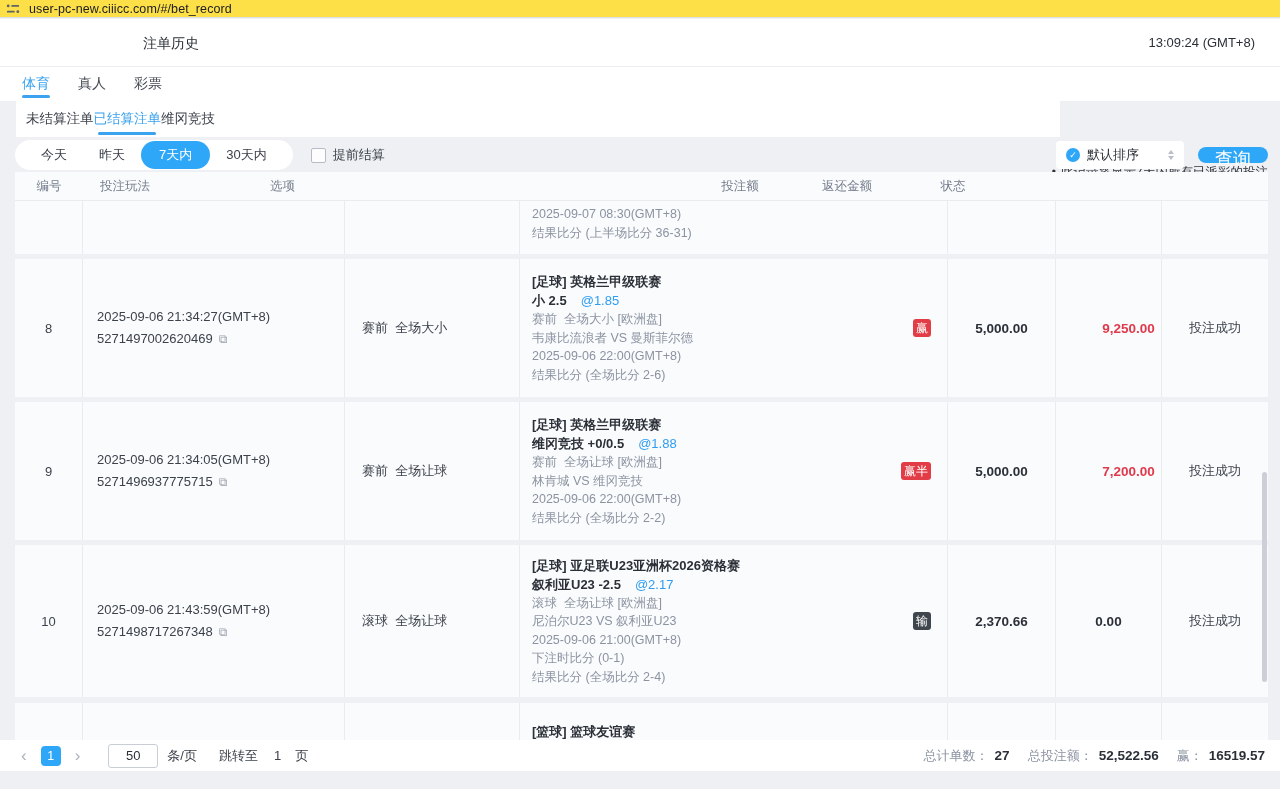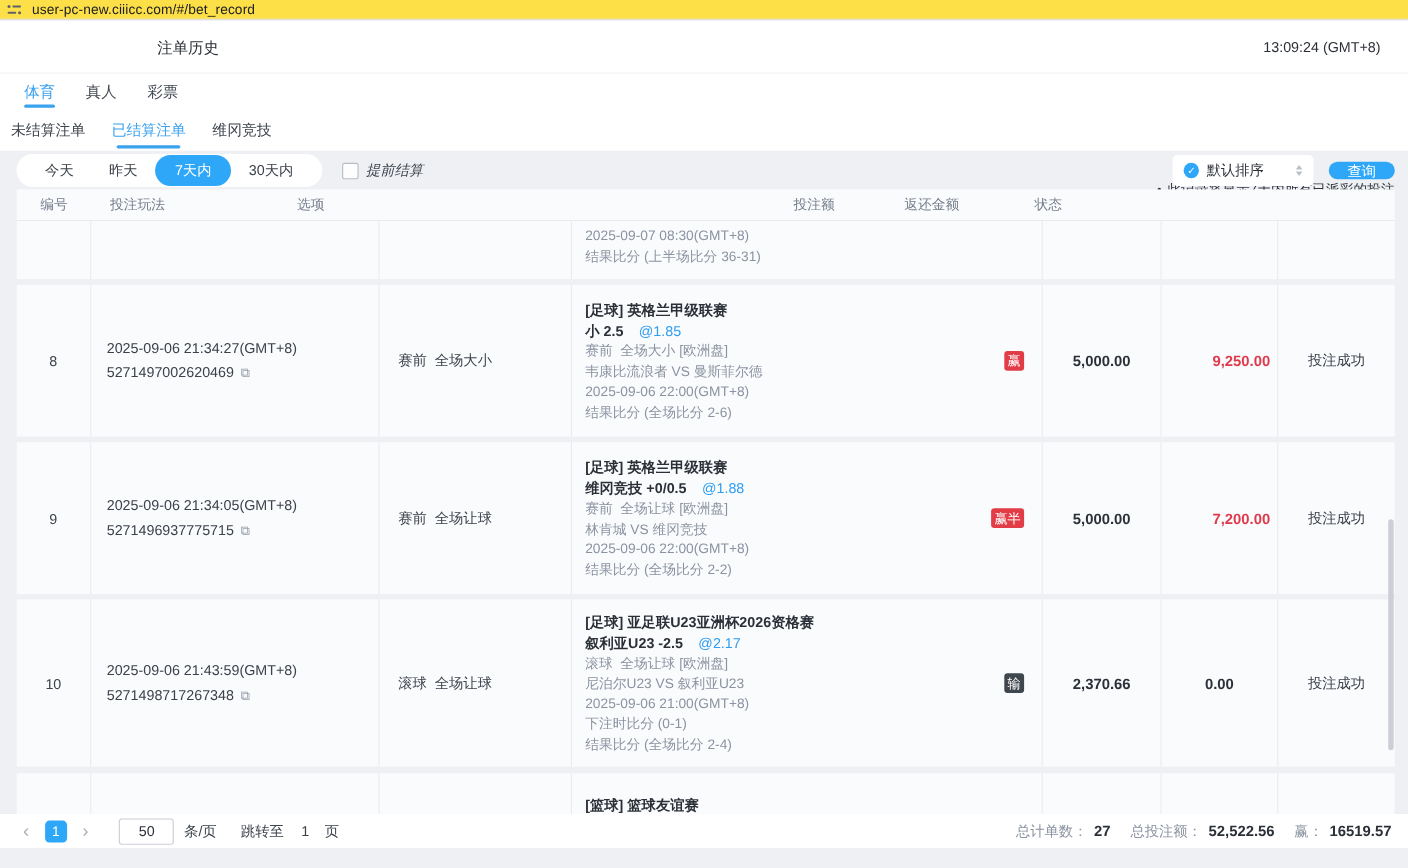--- a/index.html
+++ b/index.html
@@ -15,46 +15,46 @@
   .page-header{position:absolute;top:19px;left:0;width:1280px;height:47px;background:#fff;border-bottom:1px solid #ebedf0;}
   .page-title{position:absolute;left:143px;top:16px;font-size:14px;color:#2b3038;}
   .clock{position:absolute;right:25px;top:16px;font-size:13px;color:#2b3038;}
 
   
   .tabs{position:absolute;top:67px;left:0;width:1280px;height:34px;background:#fff;display:flex;align-items:center;padding-left:22px;box-sizing:border-box;gap:28px;}
   .tab{position:relative;font-size:14px;color:#454b54;height:100%;display:flex;align-items:center;cursor:pointer;}
   .tab.active{color:#3aa2ee;}
   .tab.active:after{content:"";position:absolute;left:50%;transform:translateX(-50%);bottom:3px;width:28px;height:3px;border-radius:2px;background:#3aa2ee;}
 
-  .subtabs{position:absolute;top:101px;left:0;width:1280px;height:36px;background:#fff;display:flex;align-items:center;padding-left:10px;box-sizing:border-box;gap:24px;}
+  .subtabs{position:absolute;top:101px;left:16px;width:1044px;height:36px;background:#fff;display:flex;align-items:center;padding-left:10px;box-sizing:border-box;}
   .subtab{position:relative;font-size:13.5px;color:#3c424b;height:100%;display:flex;align-items:center;cursor:pointer;}
   .subtab.active{color:#3aa2ee;}
   .subtab.active:after{content:"";position:absolute;left:50%;transform:translateX(-50%);bottom:2px;width:58px;height:3px;border-radius:2px;background:#3aa2ee;}
   .notice{position:absolute;right:12px;top:116px;font-size:12.5px;color:#30343b;margin-top:48px;}
   .notice .dot{margin-right:5px;font-size:12px;}
 
   
   .filterbar{position:absolute;top:140px;left:15px;right:12px;height:30px;display:flex;align-items:center;}
   .range-group{display:flex;align-items:center;background:#fff;border-radius:16px;height:30px;padding:0 10px;}
   .range-btn{font-size:13px;color:#3c424b;padding:0 16px;height:30px;display:flex;align-items:center;cursor:pointer;}
   .range-btn.active{background:#2ea7f8;color:#fff;border-radius:15px;padding:0 18px;height:28px;}
-  .chk-wrap{display:flex;align-items:center;margin-left:18px;gap:7px;font-style:italic;}
+  .chk-wrap{display:flex;align-items:center;margin-left:18px;gap:7px;}
   .checkbox{width:13px;height:13px;border:1px solid #b6bcc6;border-radius:2px;background:#fdfdfd;}
   .chk-label{font-size:13px;color:#3c424b;}
   .filter-right{margin-left:auto;display:flex;align-items:center;gap:14px;}
   .sort-box{display:flex;align-items:center;background:#fff;border-radius:4px;height:28px;padding:0 10px;width:128px;box-sizing:border-box;}
   .check-circle{width:14px;height:14px;border-radius:50%;background:#2ea7f8;color:#fff;font-size:9px;display:flex;align-items:center;justify-content:center;margin-right:7px;flex:none;}
   .sort-label{font-size:13px;color:#2b3038;flex:1;}
   .sorter{display:flex;flex-direction:column;gap:2px;align-items:center;}
   .sorter i{display:block;width:0;height:0;border-left:3.5px solid transparent;border-right:3.5px solid transparent;}
   .sorter .up{border-bottom:4px solid #b9bfc9;}
   .sorter .down{border-top:4px solid #b9bfc9;}
   .date-box{display:flex;align-items:center;background:#fff;border-radius:4px;height:28px;padding:0 10px;gap:10px;}
   .date-text{font-size:13.5px;color:#2b3038;}
-  .query-btn{background:#2ea7f8;color:#fff;border:none;border-radius:14px;height:16px;padding:0 17px;font-size:13px;cursor:pointer;font-family:inherit;}
+  .query-btn{background:#2ea7f8;color:#fff;border:none;border-radius:14px;height:16px;padding:0 17px;font-size:18px;cursor:pointer;font-family:inherit;}
 
   
   .table-card{position:absolute;top:172px;left:15px;width:1253px;height:568px;overflow:hidden;}
   .thead{display:flex;height:28px;background:#fafbfd;border-bottom:1px solid #e9ebef;align-items:center;}
   .th{font-size:12.5px;color:#747d8c;box-sizing:border-box;}
   .trow{display:flex;background:#fafbfd;}
   .rowgap{height:5px;background:#eef0f3;}
   .cell{box-sizing:border-box;border-right:1px solid #e9ebef;display:flex;flex-direction:column;justify-content:center;}
   .cell:last-child{border-right:none;}
   .c-no{width:68px;align-items:center;}

